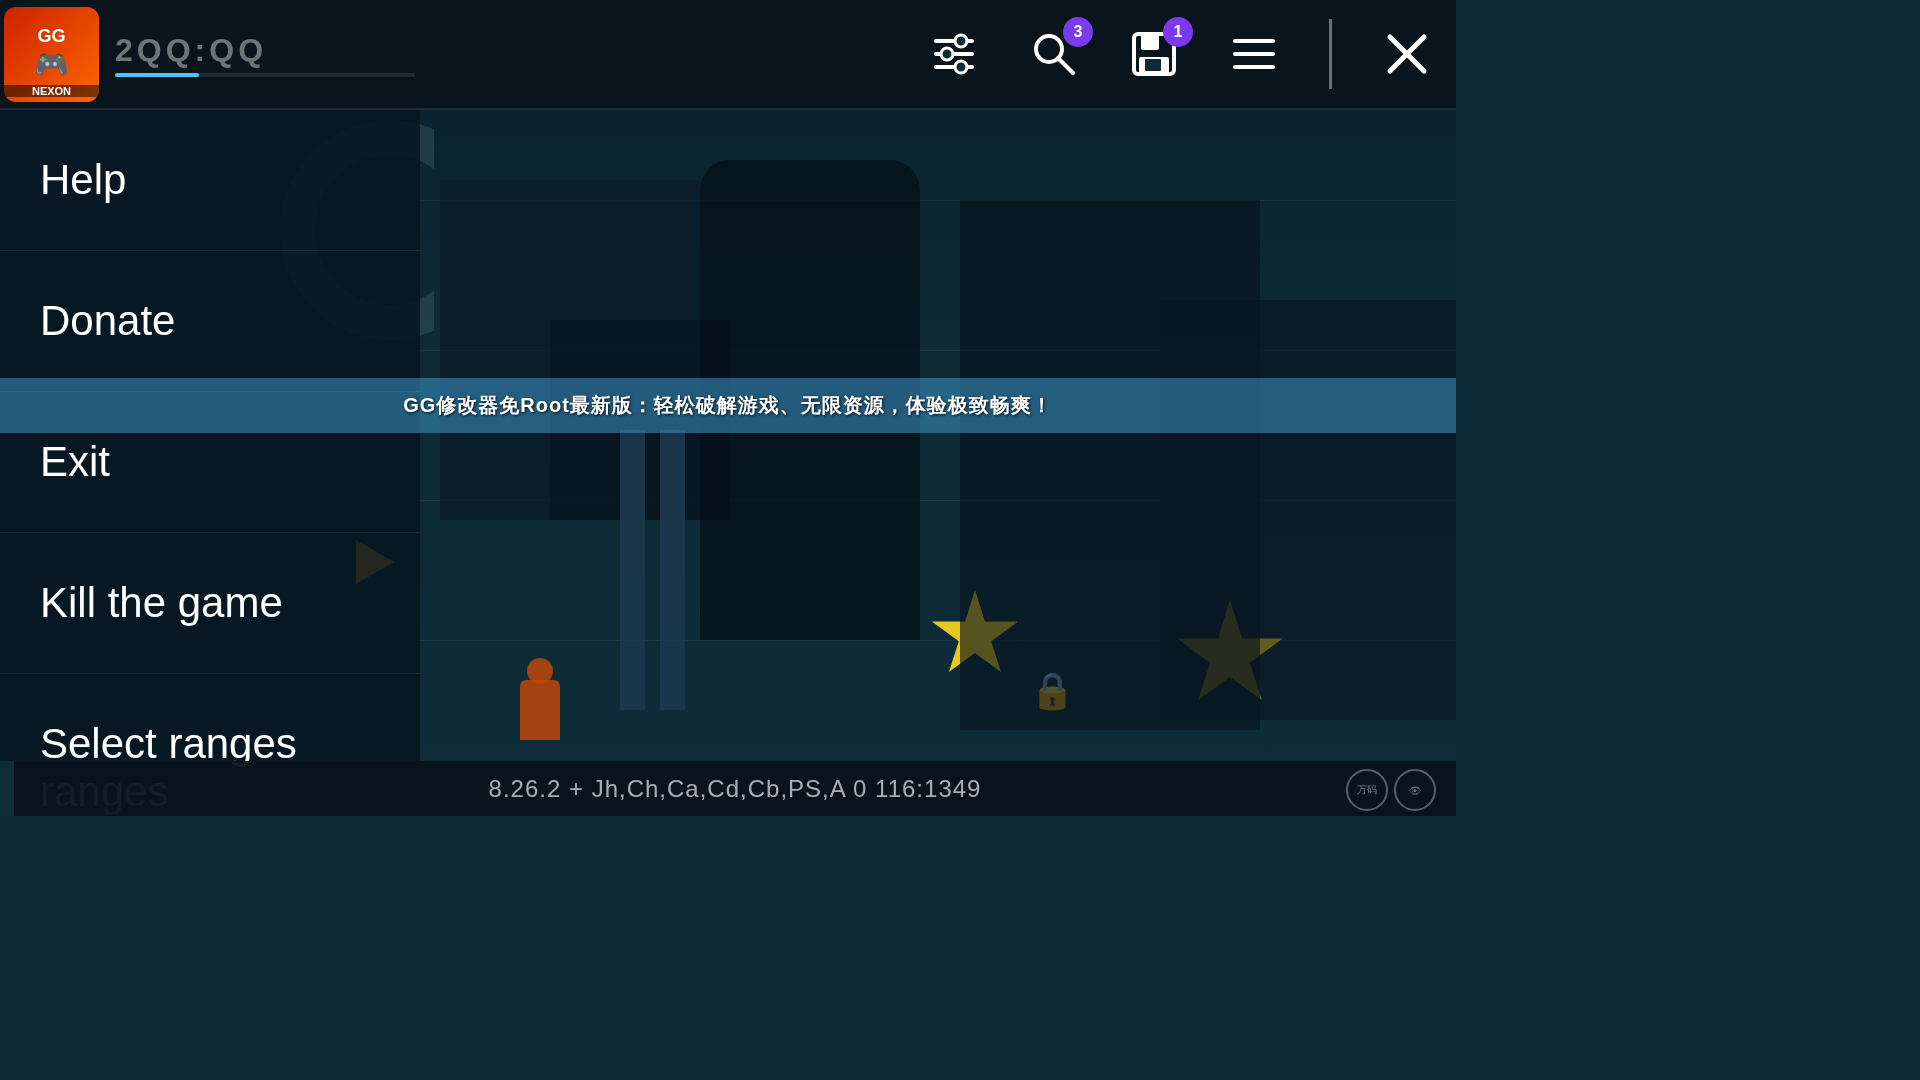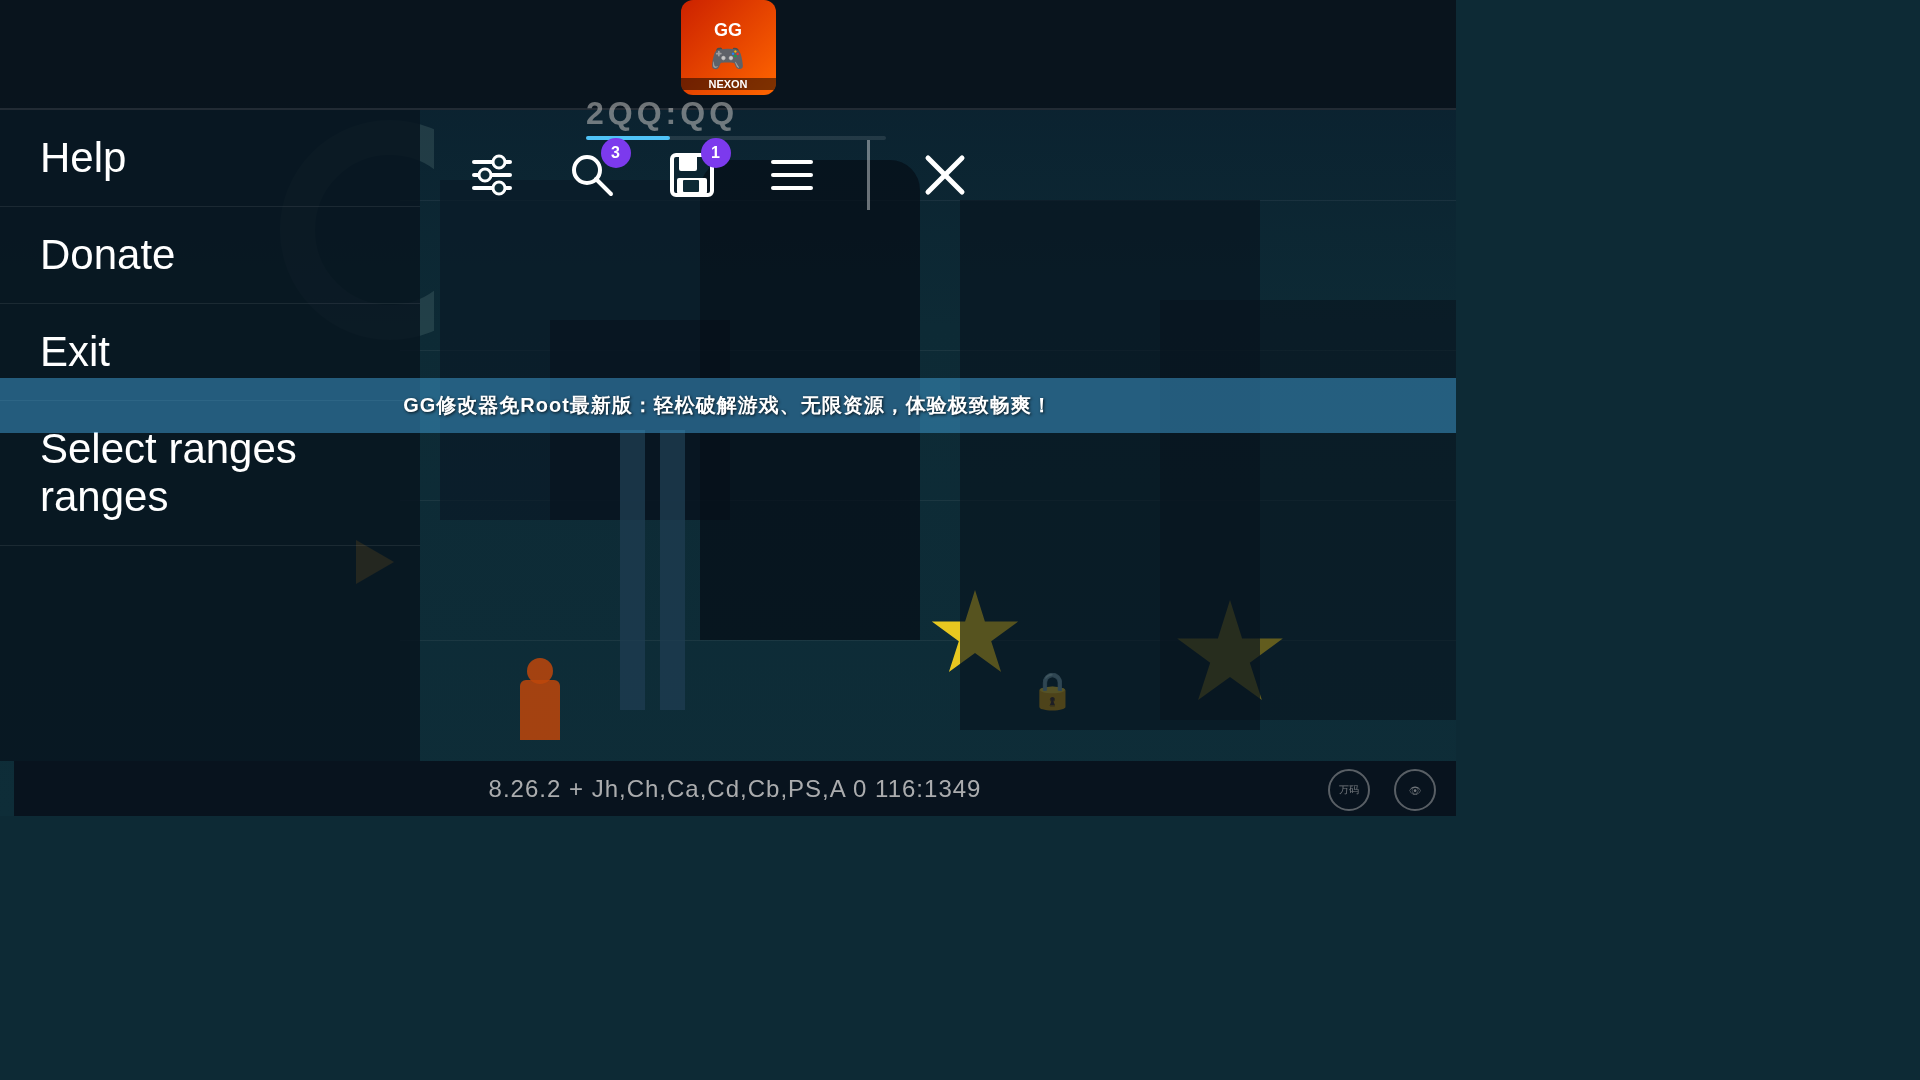--- a/index.html
+++ b/index.html
@@ -38,21 +38,20 @@
     .header {
       position: absolute;
       top: 0; left: 0; right: 0;
       height: 110px;
       background: rgba(10,20,28,0.92);
       display: flex;
       align-items: center;
       padding: 0 4px;
       z-index: 10;
       border-bottom: 2px solid rgba(255,255,255,0.1);
-      flex-direction: column;
     }
 
     .app-logo {
       width: 95px;
       height: 95px;
       border-radius: 12px;
       background: linear-gradient(135deg, #cc2200, #ff6600);
       display: flex;
       align-items: center;
       justify-content: center;
@@ -161,21 +160,21 @@
       left: 0;
       width: 420px;
       bottom: 55px;
       background: rgba(8,22,32,0.88);
       z-index: 5;
       display: flex;
       flex-direction: column;
     }
 
     .menu-item {
-      padding: 24px 40px;
+      padding: 46px 40px;
       font-size: 42px;
       color: white;
       cursor: pointer;
       border-bottom: 1px solid rgba(255,255,255,0.08);
       display: flex;
       align-items: center;
     }
 
     .menu-item.active {
       background: rgba(70,160,200,0.35);
@@ -221,21 +220,21 @@
       color: rgba(200,200,200,0.85);
       letter-spacing: 1px;
     }
 
     .watermark {
       position: absolute;
       right: 20px;
       bottom: 5px;
       display: flex;
       align-items: center;
-      gap: 24px;
+      gap: 6px;
       opacity: 0.7;
     }
 
     .watermark-circle {
       width: 42px;
       height: 42px;
       border-radius: 50%;
       border: 2px solid rgba(200,200,200,0.6);
       display: flex;
       align-items: center;
@@ -390,20 +389,23 @@
   <div class="menu-item">
     <span>Help</span>
   </div>
   <div class="menu-item">
     <span>Donate</span>
   </div>
   <div class="menu-item">
     <span>Exit</span>
   </div>
   <div class="menu-item">
+    <span>Kill the game</span>
+  </div>
+  <div class="menu-item">
     <span>Select ranges ranges</span>
   </div>
 </div>
 
 <div class="banner">
   <span class="banner-text">GG修改器免Root最新版：轻松破解游戏、无限资源，体验极致畅爽！</span>
 </div>
 
 <div class="status-bar">
   <span class="status-text">8.26.2  +  Jh,Ch,Ca,Cd,Cb,PS,A   0  116:1349</span>

